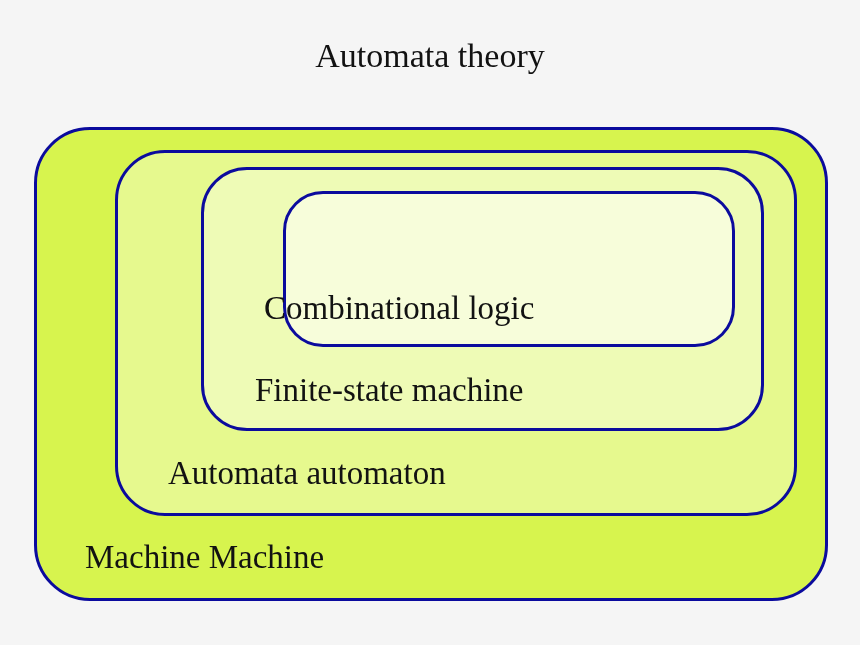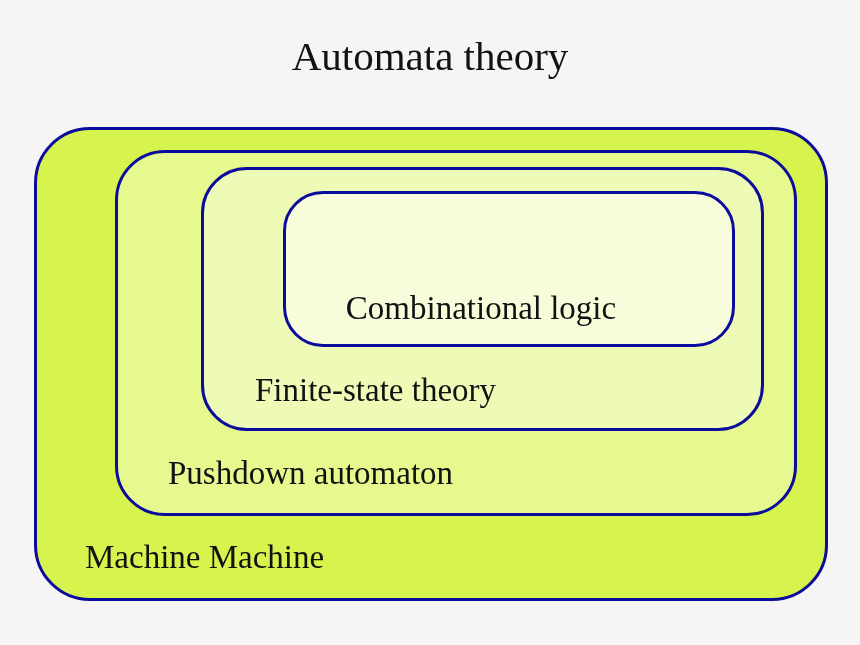--- a/index.html
+++ b/index.html
@@ -15,41 +15,41 @@
     font-family: "Liberation Serif", "DejaVu Serif", serif;
     color: var(--text, #121212);
     overflow: hidden;
   }
   .title {
     position: absolute;
     top: 36px;
     left: 0;
     width: 100%;
     text-align: center;
-    font-size: 41px;
+    font-size: 34px;
     line-height: 40px;
     color: var(--text, #121212);
   }
   .set {
     position: absolute;
     box-sizing: border-box;
     border: 3px solid var(--border, #0b0b9d);
   }
   .set-0 { left: 34px;  top: 127px; width: 794px; height: 474px; border-radius: 56px; }
   .set-1 { left: 115px; top: 150px; width: 682px; height: 366px; border-radius: 50px; }
   .set-2 { left: 201px; top: 167px; width: 563px; height: 264px; border-radius: 46px; }
   .set-3 { left: 283px; top: 191px; width: 452px; height: 156px; border-radius: 40px; }
   .label {
     position: absolute;
     font-size: 33px;
     line-height: 38px;
     white-space: nowrap;
     color: var(--text, #121212);
   }
-  .label-3 { left: 255px; top: 289px; width: 452px; text-align: center; }
+  .label-3 { left: 264px; top: 289px; width: 452px; }
   .label-2 { left: 255px; top: 371px; }
   .label-1 { left: 168px; top: 454px; }
   .label-0 { left: 85px;  top: 538px; }
 </style>
 </head>
 <body>
 
 <div class="canvas">
 
   <div class="title">Automata theory</div>
@@ -57,19 +57,19 @@
   <div class="set set-0" style="background-color: rgb(215, 244, 78);"></div>
 
   <div class="set set-1" style="background-color: rgb(230, 249, 142);"></div>
 
   <div class="set set-2" style="background-color: rgb(238, 251, 182);"></div>
 
   <div class="set set-3" style="background-color: rgb(247, 253, 218);"></div>
 
   <div class="label label-3">Combinational logic</div>
 
-  <div class="label label-2">Finite-state theory</div>
+  <div class="label label-2">Finite-state machine</div>
 
-  <div class="label label-1">Pushdown automaton</div>
+  <div class="label label-1">Automata automaton</div>
 
   <div class="label label-0">Machine Machine</div>
 
 </div>
 
 </body></html>

